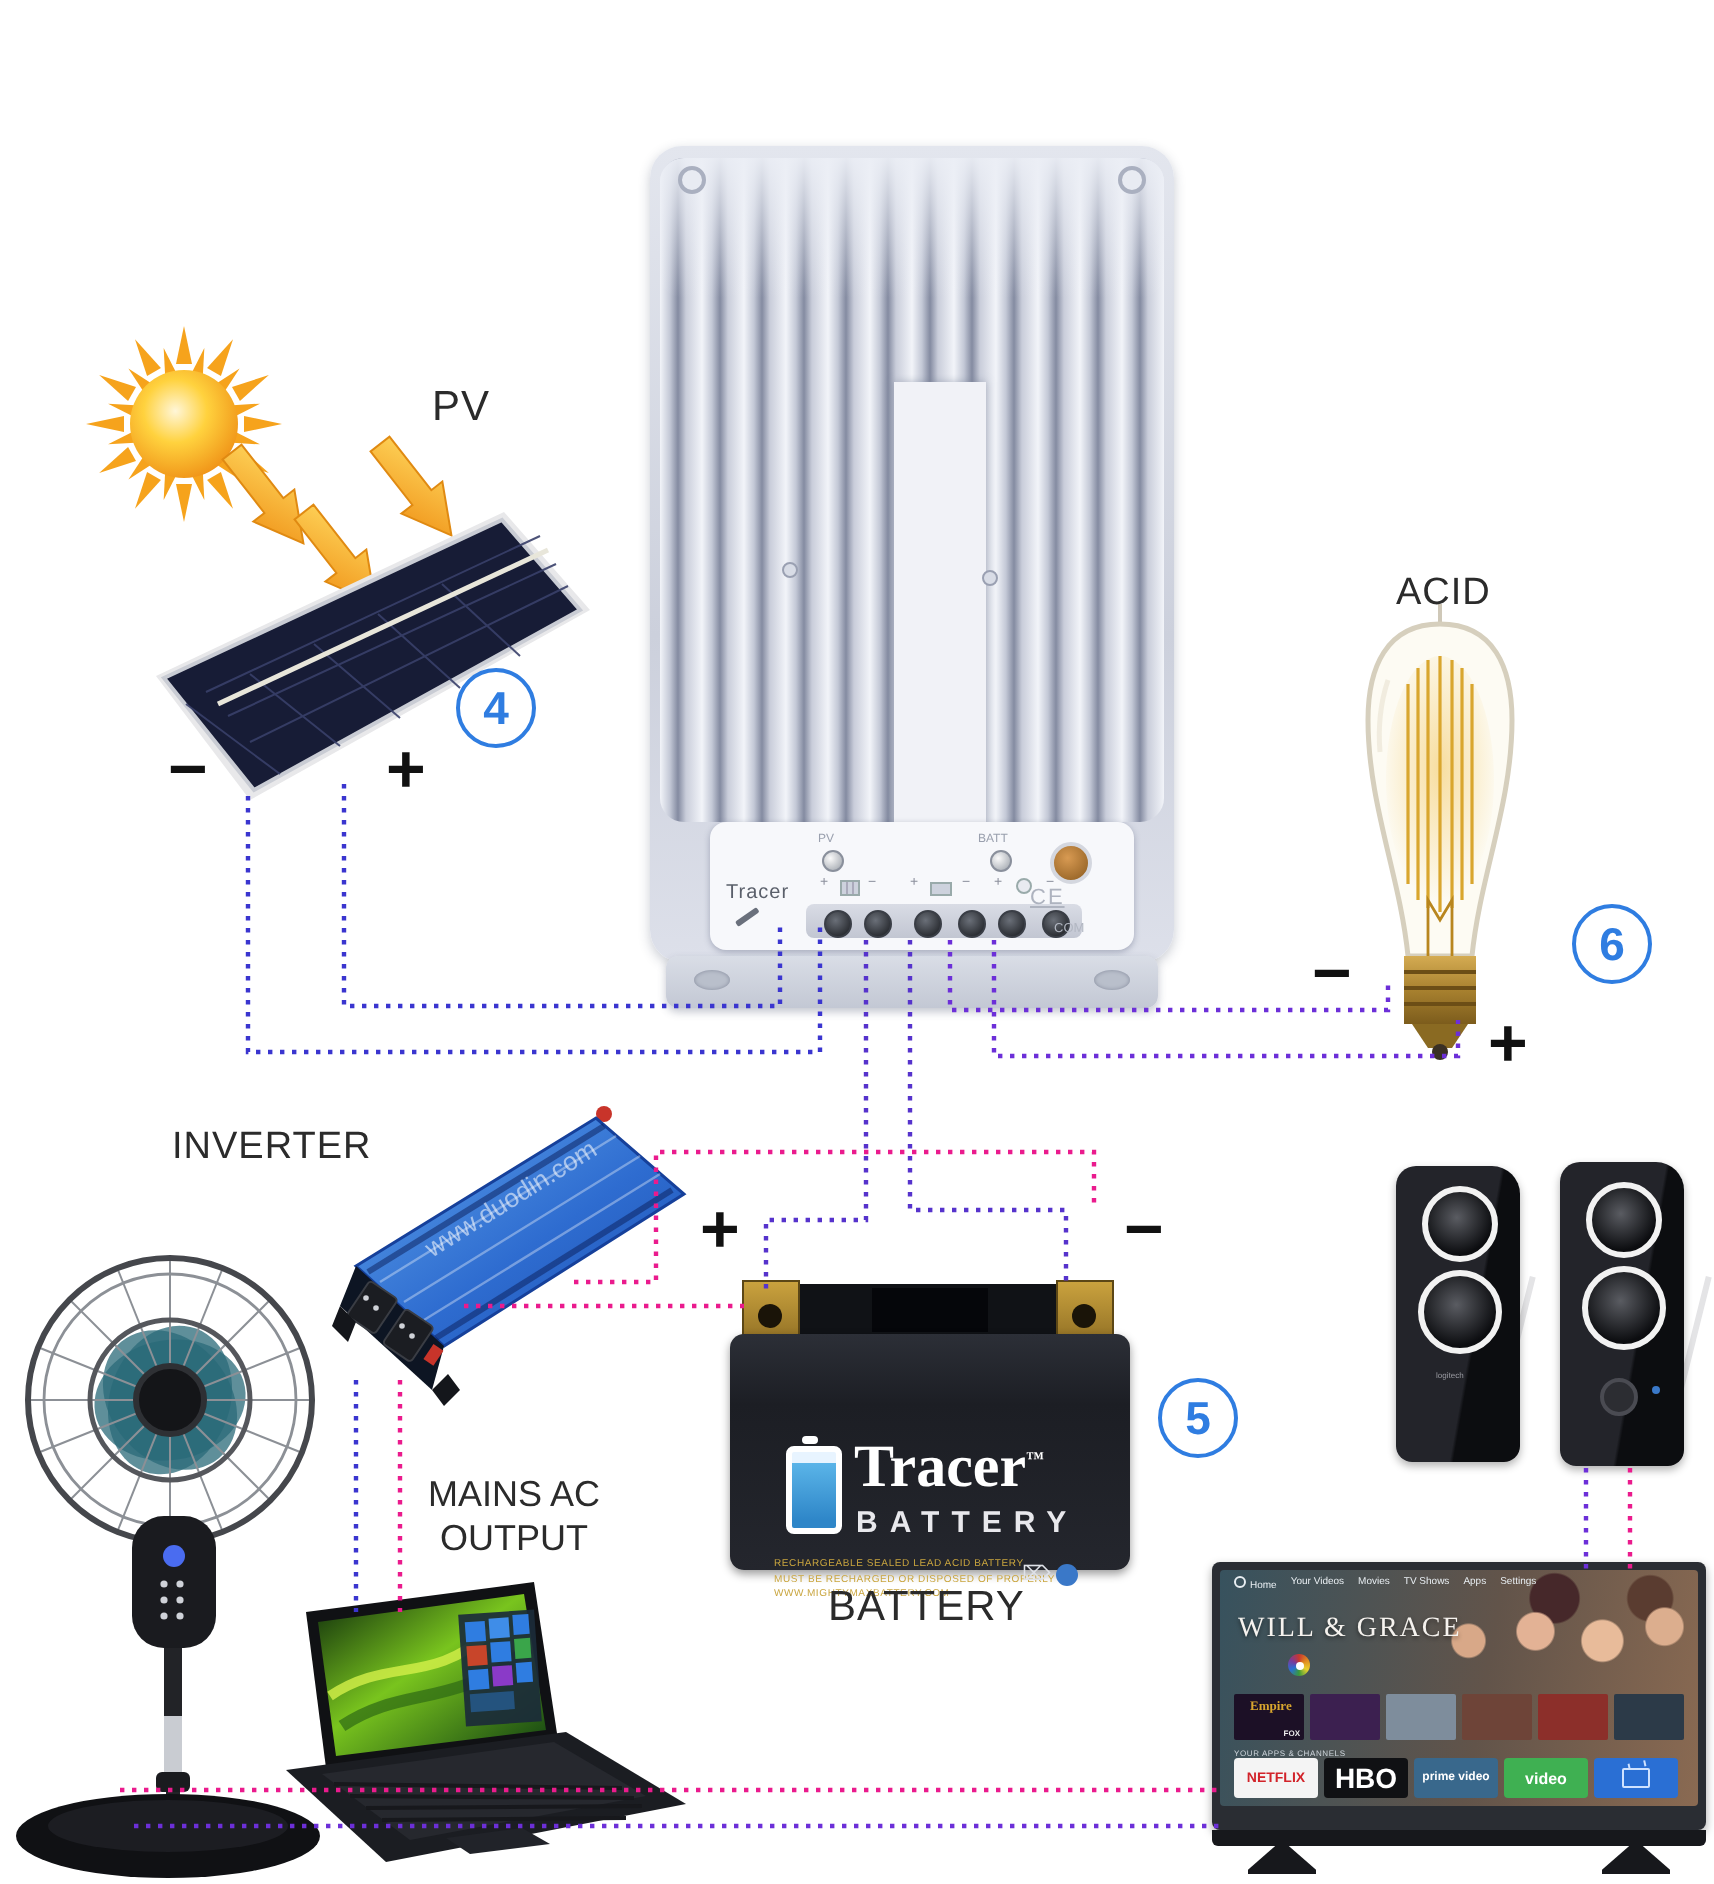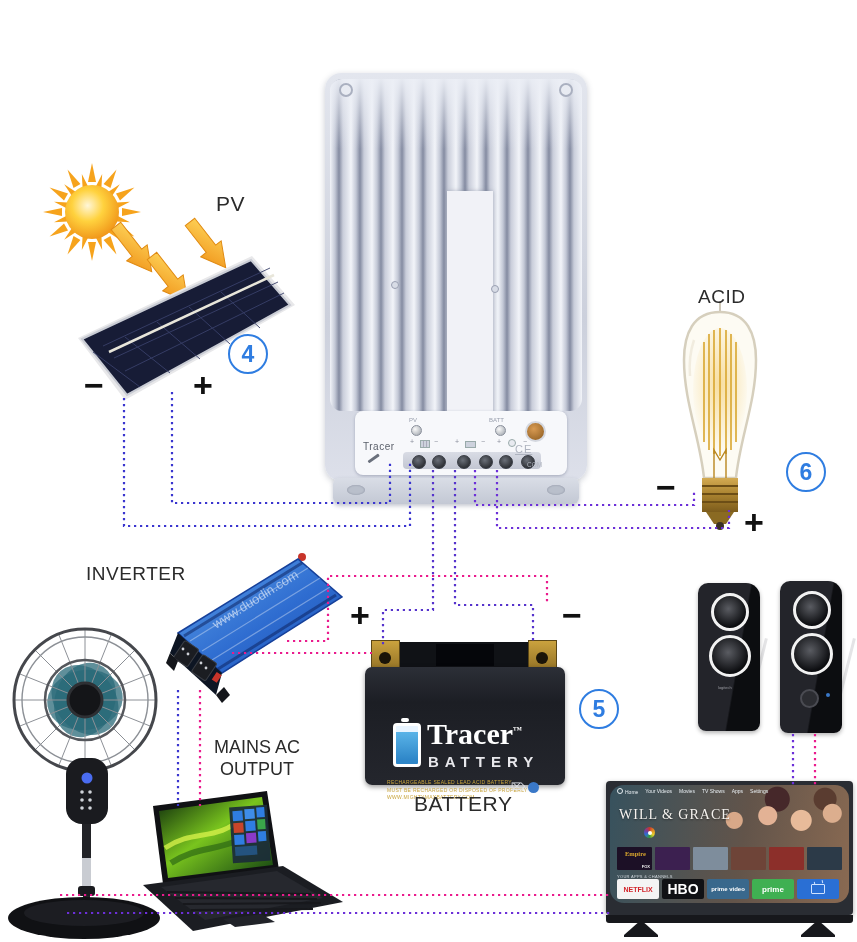--- a/index.html
+++ b/index.html
@@ -69,21 +69,21 @@
   .duodin{position:absolute;left:62px;top:50px;font-family:"Liberation Serif",serif;
         font-size:30px;font-weight:bold;color:#fff;}
   .duodin sup{font-size:9px;}
   .battype{position:absolute;left:63px;top:86px;font-size:15px;letter-spacing:6px;color:#e8e8ec;font-weight:600;}
   .fineprint{position:absolute;left:22px;top:112px;font-size:5px;line-height:1.5;color:#c9a53e;letter-spacing:.3px;}
   .bicons{position:absolute;right:26px;top:114px;font-size:10px;color:#dfe2e8;}
   .bluedot{display:inline-block;width:11px;height:11px;border-radius:50%;background:#3a78c8;vertical-align:middle;}
   
   .tv{left:606px;top:781px;width:247px;height:134px;background:#2a2d33;border-radius:4px;padding:4px;box-sizing:border-box;
       box-shadow:0 2px 5px rgba(0,0,0,.35);}
-  .tvscreen{position:relative;width:100%;height:118px;overflow:hidden;border-radius:14px;
+  .tvscreen{position:relative;width:100%;height:118px;overflow:hidden;border-radius:2px;
       background:
         radial-gradient(circle at 66% 26%,#e3b295 0 9px,rgba(0,0,0,0) 10px),
         radial-gradient(circle at 80% 30%,#e8bb9a 0 10px,rgba(0,0,0,0) 11px),
         radial-gradient(circle at 93% 24%,#dcae8e 0 9px,rgba(0,0,0,0) 10px),
         radial-gradient(circle at 52% 30%,#d8a888 0 8px,rgba(0,0,0,0) 9px),
         radial-gradient(circle at 70% 12%,#46282a 0 12px,rgba(0,0,0,0) 13px),
         radial-gradient(circle at 90% 12%,#5a3c30 0 11px,rgba(0,0,0,0) 12px),
         linear-gradient(100deg,#37525e,#62544a 55%,#8a6a52);}
   .tvmenu{position:absolute;left:7px;top:3px;display:flex;gap:7px;font-size:5px;color:#e8eef2;}
   .tvsearch{display:inline-block;width:4px;height:4px;border:1px solid #e8eef2;border-radius:50%;margin-right:2px;}
@@ -460,21 +460,21 @@
         <div class="thumb" style="background:#7e8d9c;"></div>
         <div class="thumb" style="background:#6e4438;"></div>
         <div class="thumb" style="background:#8c2f2a;"></div>
         <div class="thumb" style="background:#2c3a48;"></div>
       </div>
       <div class="appslbl">YOUR APPS &amp; CHANNELS</div>
       <div class="approw">
         <div class="app" style="background:#f4f4f4;color:#d2232a;font-size:7px;">NETFLIX</div>
         <div class="app" style="background:#101114;color:#fff;font-size:14px;">HBO</div>
         <div class="app" style="background:#39688c;color:#fff;font-size:6px;">prime video</div>
-        <div class="app" style="background:#3fb052;color:#fff;font-size:8px;">prime</div>
+        <div class="app" style="background:#3fb052;color:#fff;font-size:8px;">video</div>
         <div class="app" style="background:#2a6fd4;">
             <div class="ps-tv"></div>
           </div>
       </div>
     </div>
     <div class="tvbezel"></div>
     <div class="tvleg l"></div>
     <div class="tvleg r"></div>
   </div>
 

